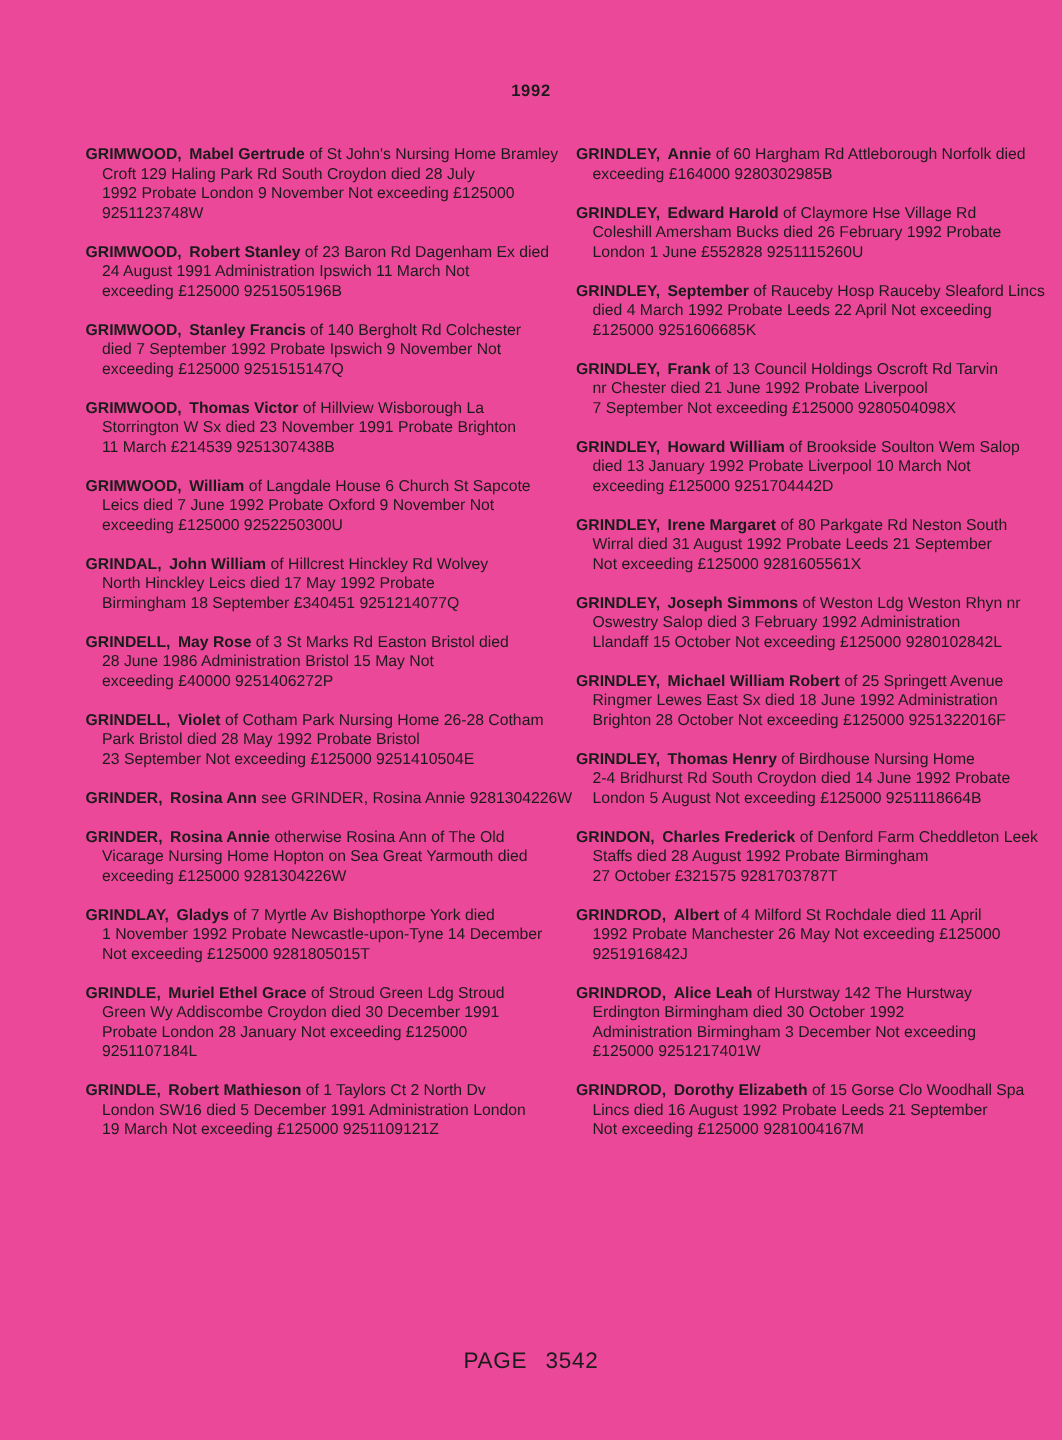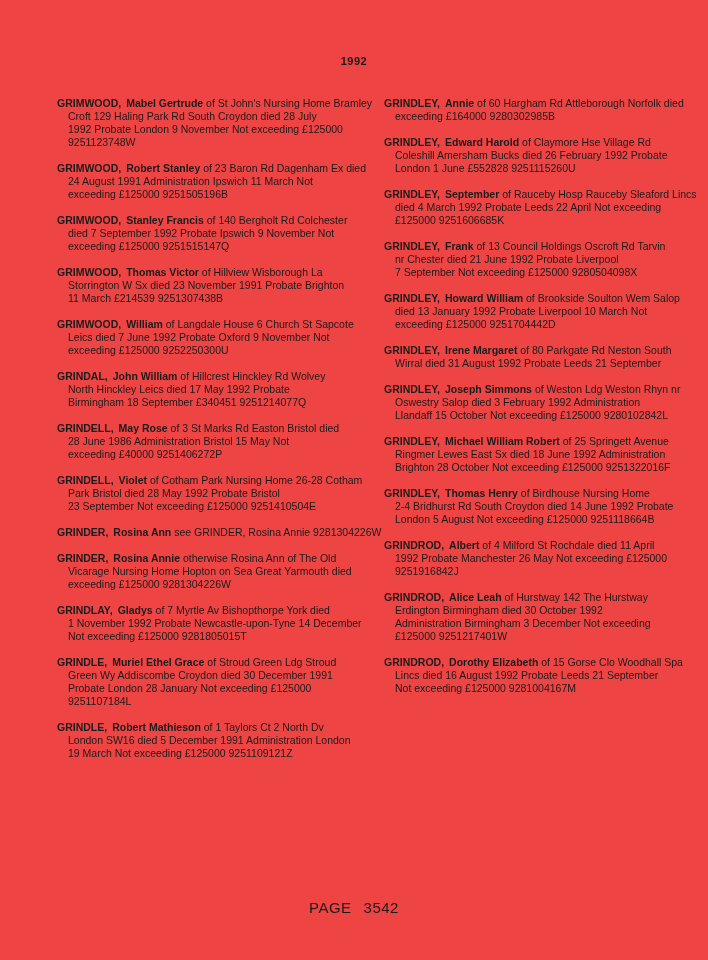--- a/index.html
+++ b/index.html
@@ -1,21 +1,21 @@
 <!DOCTYPE html>
 <html><head>
 <meta charset="utf-8">
 <style>
   html, body { margin: 0; padding: 0; background: #e8e8e8; }
   .page {
     position: relative;
     width: 708px;
     height: 960px;
     margin: 0 auto;
-    background: #ef4444;
+    background: #ec4899;
     color: #1b1b1b;
     font-family: "Liberation Sans", sans-serif;
     font-size: 10.5px;
     line-height: 13px;
     overflow: hidden;
   }
   .year-header {
     position: absolute;
     top: 55px;
     left: 0;
@@ -144,35 +144,41 @@
           <div class="line cont">7 September Not exceeding £125000 9280504098X</div>
         </div>
         <div class="entry">
           <div class="line first"><span class="ename surname">GRINDLEY,</span><span class="ename">Howard William</span> of Brookside Soulton Wem Salop</div>
           <div class="line cont">died 13 January 1992 Probate Liverpool 10 March Not</div>
           <div class="line cont">exceeding £125000 9251704442D</div>
         </div>
         <div class="entry">
           <div class="line first"><span class="ename surname">GRINDLEY,</span><span class="ename">Irene Margaret</span> of 80 Parkgate Rd Neston South</div>
           <div class="line cont">Wirral died 31 August 1992 Probate Leeds 21 September</div>
+          <div class="line cont">Not exceeding £125000 9281605561X</div>
         </div>
         <div class="entry">
           <div class="line first"><span class="ename surname">GRINDLEY,</span><span class="ename">Joseph Simmons</span> of Weston Ldg Weston Rhyn nr</div>
           <div class="line cont">Oswestry Salop died 3 February 1992 Administration</div>
           <div class="line cont">Llandaff 15 October Not exceeding £125000 9280102842L</div>
         </div>
         <div class="entry">
           <div class="line first"><span class="ename surname">GRINDLEY,</span><span class="ename">Michael William Robert</span> of 25 Springett Avenue</div>
           <div class="line cont">Ringmer Lewes East Sx died 18 June 1992 Administration</div>
           <div class="line cont">Brighton 28 October Not exceeding £125000 9251322016F</div>
         </div>
         <div class="entry">
           <div class="line first"><span class="ename surname">GRINDLEY,</span><span class="ename">Thomas Henry</span> of Birdhouse Nursing Home</div>
           <div class="line cont">2-4 Bridhurst Rd South Croydon died 14 June 1992 Probate</div>
           <div class="line cont">London 5 August Not exceeding £125000 9251118664B</div>
+        </div>
+        <div class="entry">
+          <div class="line first"><span class="ename surname">GRINDON,</span><span class="ename">Charles Frederick</span> of Denford Farm Cheddleton Leek</div>
+          <div class="line cont">Staffs died 28 August 1992 Probate Birmingham</div>
+          <div class="line cont">27 October £321575 9281703787T</div>
         </div>
         <div class="entry">
           <div class="line first"><span class="ename surname">GRINDROD,</span><span class="ename">Albert</span> of 4 Milford St Rochdale died 11 April</div>
           <div class="line cont">1992 Probate Manchester 26 May Not exceeding £125000</div>
           <div class="line cont">9251916842J</div>
         </div>
         <div class="entry">
           <div class="line first"><span class="ename surname">GRINDROD,</span><span class="ename">Alice Leah</span> of Hurstway 142 The Hurstway</div>
           <div class="line cont">Erdington Birmingham died 30 October 1992</div>
           <div class="line cont">Administration Birmingham 3 December Not exceeding</div>

